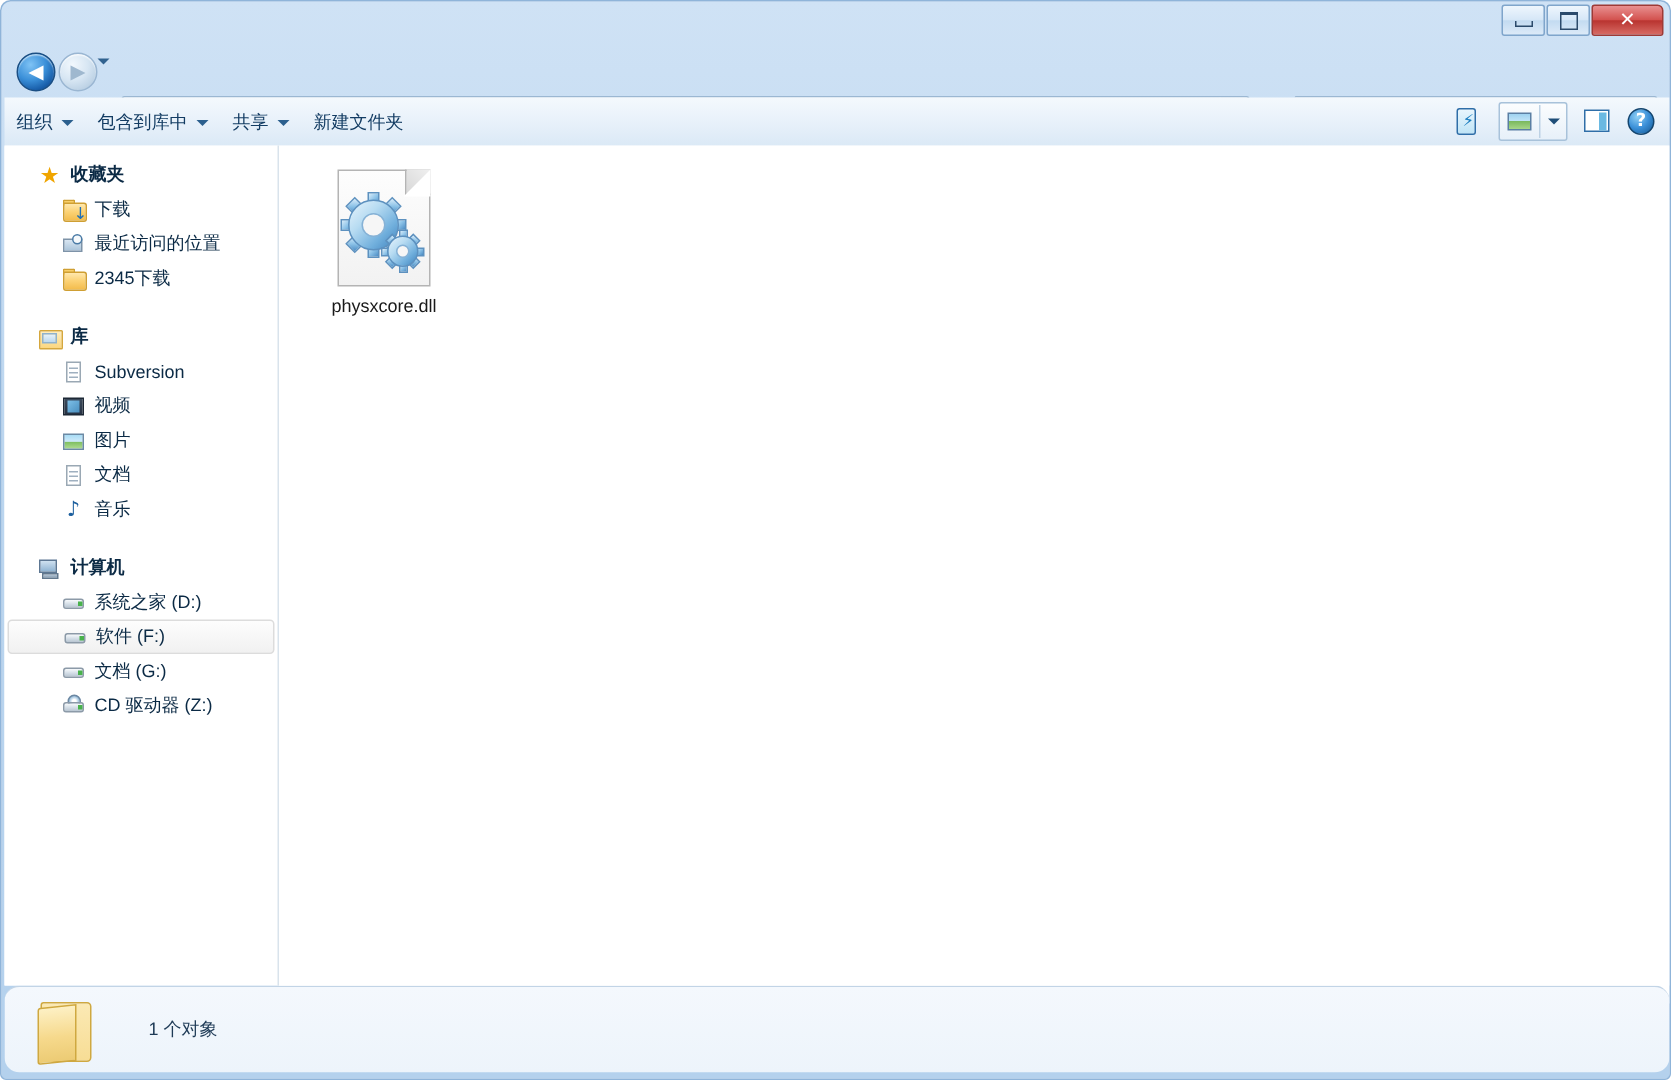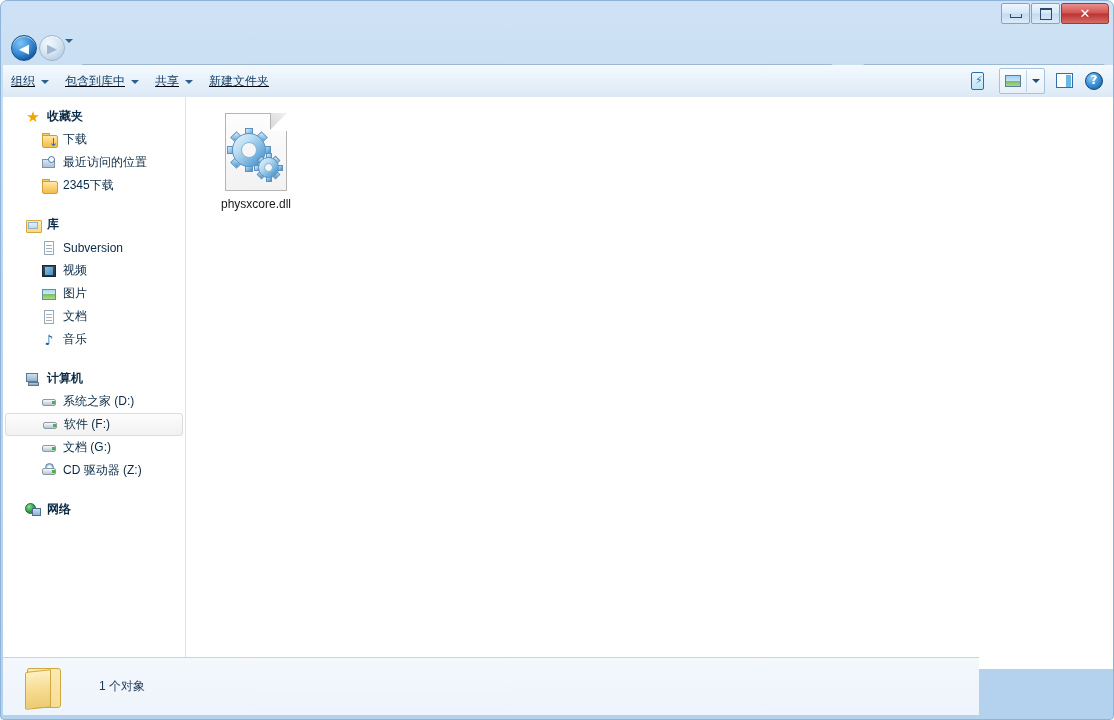--- a/index.html
+++ b/index.html
@@ -272,21 +272,20 @@
   
   #toolbar {
     position: absolute;
     left: 2px; top: 64px;
     width: 1110px;
     height: 32px;
     background: linear-gradient(to bottom, #f4f9fd 0%, #e8f1fa 50%, #dbe9f6 100%);
     border-bottom: 1px solid #b6cde3;
     display: flex;
     align-items: center;
-    text-decoration: underline;
   }
   .tbitem {
     display: flex;
     align-items: center;
     height: 22px;
     padding: 0 8px;
     color: #133c63;
     font-size: 12px;
     cursor: default;
     border-radius: 2px;
@@ -681,29 +680,30 @@
     font-size: 12px;
     color: #1a1a1a;
     text-align: center;
     white-space: nowrap;
   }
 
   
   #statusbar {
     position: absolute;
     left: 2px; top: 656px;
-    width: 976px;
+    width: 1110px;
     height: 58px;
     box-sizing: border-box;
     background: linear-gradient(to bottom, #f4f8fd 0%, #edf4fb 100%);
     border-top: 1px solid #c2d4e6;
     display: flex;
     align-items: flex-start;
     padding: 6px 0 0 22px;
     overflow: hidden;
+    border-radius: 10px;
   }
   .statusfolder {
     width: 40px; height: 44px;
     position: relative;
     flex: none;
   }
   .statusfolder .back {
     position: absolute;
     left: 2px; top: 4px;
     width: 32px; height: 38px;
@@ -960,29 +960,20 @@
             <span class="disc"></span>
               <span class="d"></span>
               <span class="led"></span>
           </span>
           <span class="lbl">CD 驱动器 (Z:)</span>
         </div>
       </div>
 
       <div class="navspacer"></div>
 
-      <div class="navgroup">
-        <div class="navrow head">
-          <span class="ni ic-network">
-            <span class="globe"></span>
-              <span class="mon"></span>
-          </span>
-          <span class="lbl">网络</span>
-        </div>
-      </div>
 
     </div>
 
     <div id="content">
       <div class="fileitem">
         <div class="dllicon">
           <span class="page"></span>
           <span class="foldedge"></span>
           <span class="foldcut"></span>
 

